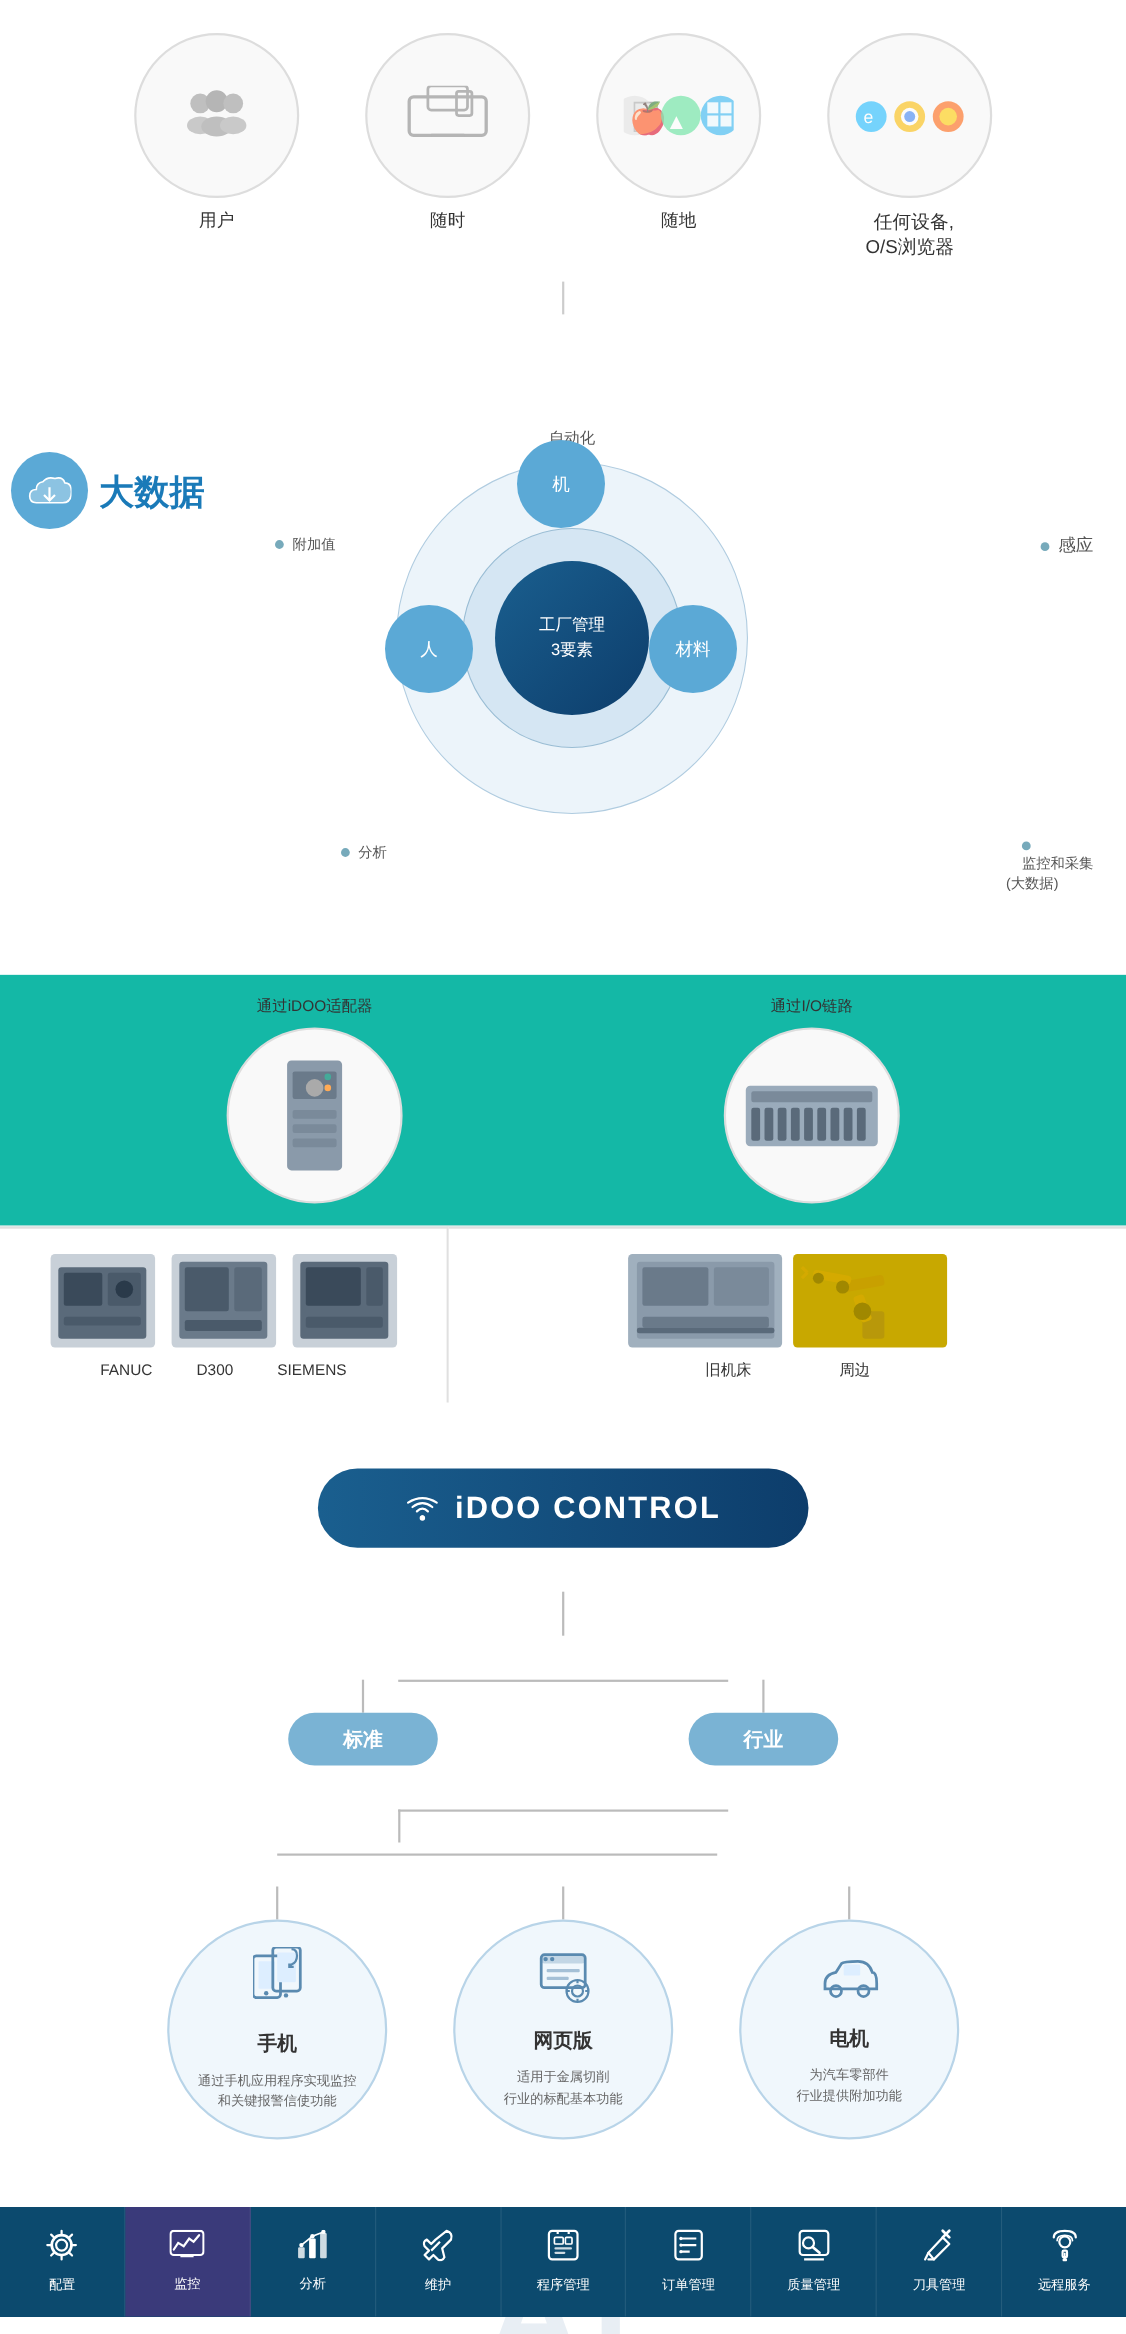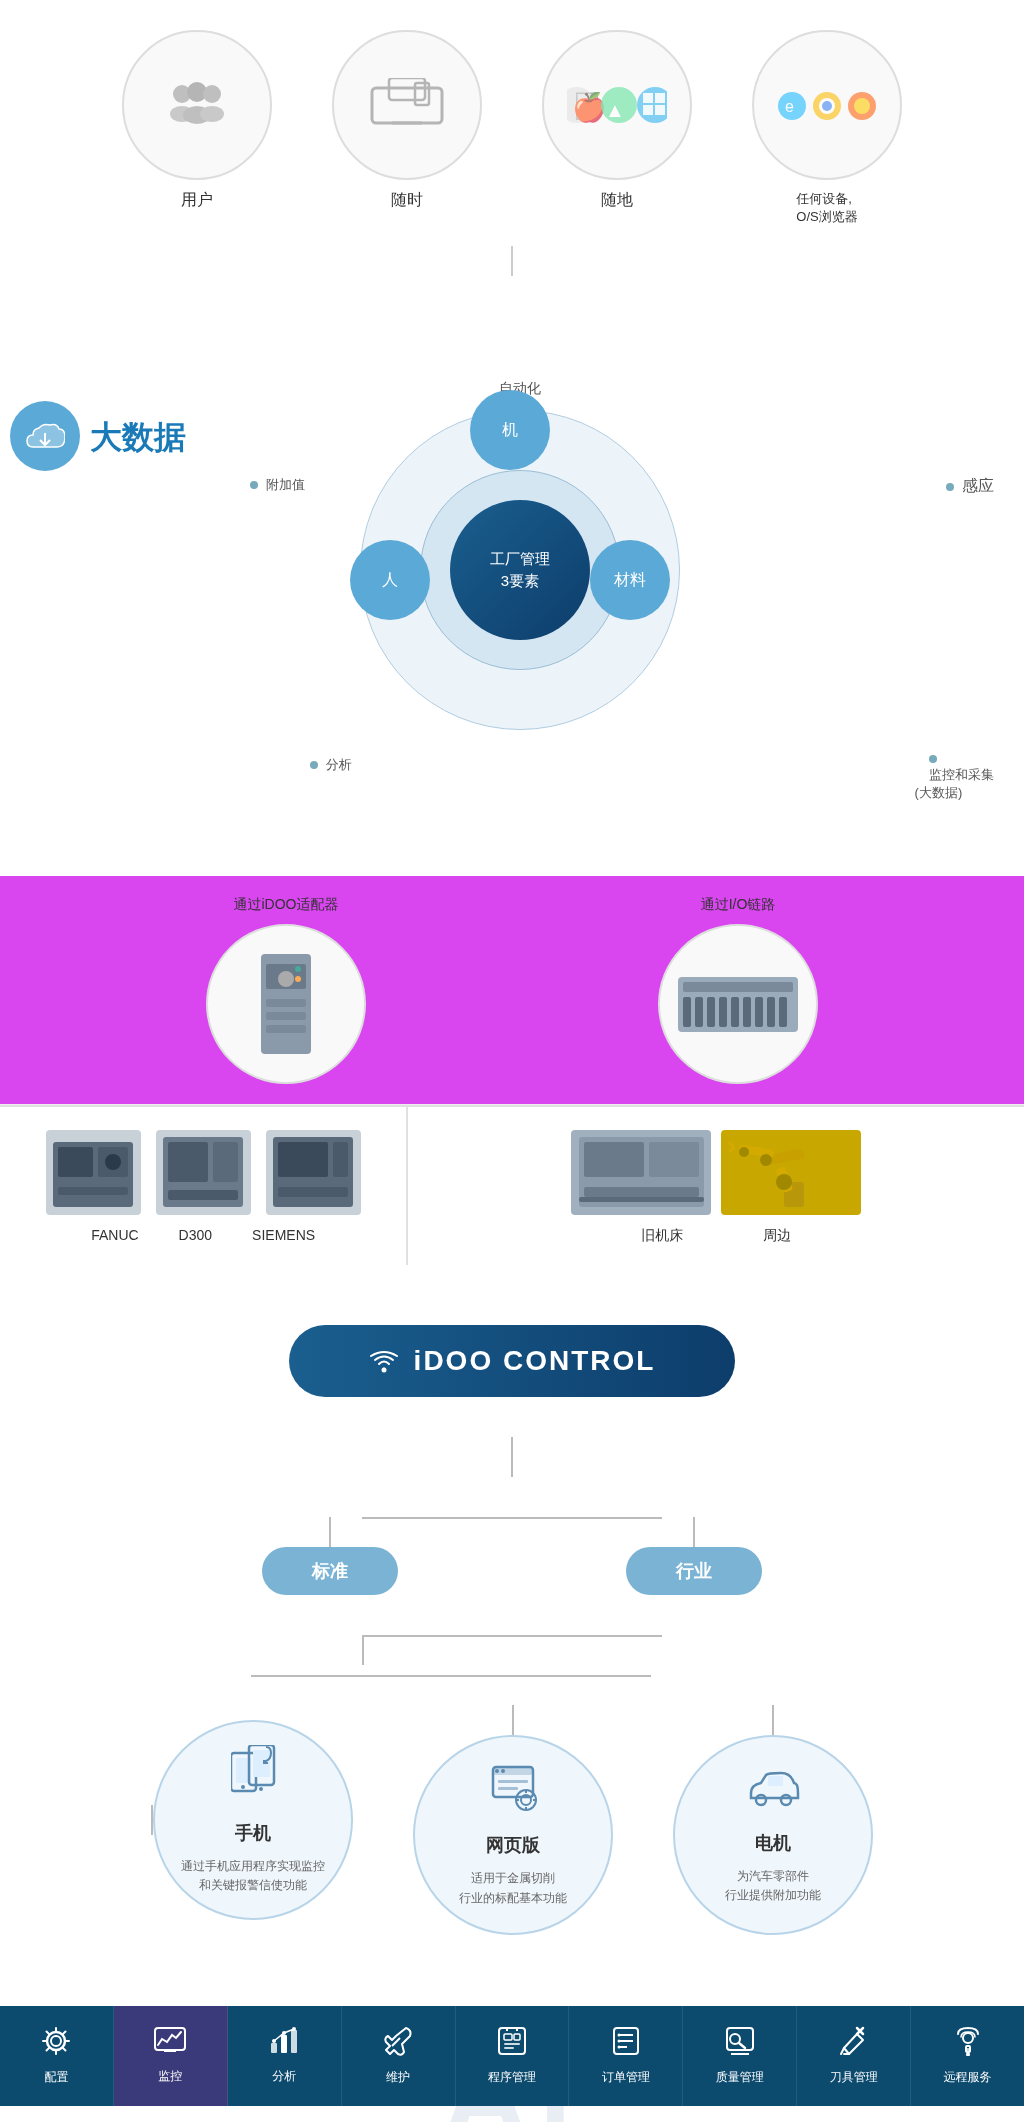--- a/index.html
+++ b/index.html
@@ -147,21 +147,21 @@
       height: 8px;
       border-radius: 50%;
       background: #7ab;
       display: inline-block;
       margin-right: 4px;
     }
     .adapter-row {
       display: flex;
       justify-content: space-around;
       padding: 20px 60px;
-      background: #d946ef;
+      background: #14b8a6;
       border-bottom: 1px solid #eee;
     }
     .adapter-item {
       display: flex;
       flex-direction: column;
       align-items: center;
       gap: 10px;
     }
     .adapter-circle {
       width: 160px;
@@ -416,21 +416,21 @@
         <text x="8" y="34" font-size="16" fill="#fff">e</text>
 
         <circle cx="50" cy="28" r="14" fill="#fbbc05"></circle>
         <circle cx="50" cy="28" r="8" fill="#fff"></circle>
         <circle cx="50" cy="28" r="5" fill="#4285f4"></circle>
 
         <circle cx="85" cy="28" r="14" fill="#ff6611"></circle>
         <circle cx="85" cy="28" r="8" fill="#ffcc00"></circle>
       </svg>
     </div>
-    <span class="top-circle-label" style="white-space:pre;text-align:left;font-size:13px">任何设备,
+    <span class="top-circle-label" style="white-space:pre;text-align:right;font-size:17px">任何设备,
 O/S浏览器</span>
   </div>
 </div>
 
 <div style="width:2px;height:30px;background:#ccc;margin:0 auto;"></div>
 
 <div class="factory-section">
 
   <div class="cloud-icon-circle">
     <svg width="40" height="35" viewBox="0 0 40 35">
@@ -646,21 +646,21 @@
 
   <div style="position:relative;width:500px;display:flex;justify-content:flex-start;padding-left:100px;">
     <div style="position:absolute;top:0;left:100px;width:300px;height:2px;background:#bbb;"></div>
     <div style="width:2px;height:30px;background:#bbb;margin-left:0;"></div>
   </div>
 
   <div style="display:flex;gap:60px;justify-content:center;position:relative;">
 
     <div style="position:absolute;top:-30px;left:100px;width:400px;height:2px;background:#bbb;"></div>
 
-    <div style="display:flex;flex-direction:row;align-items:center;justify-content:space-between;">
+    <div style="display:flex;flex-direction:column;align-items:center;justify-content:space-between;">
       <div style="width:2px;height:30px;background:#bbb;"></div>
       <div class="feature-circle">
         <div class="feature-icon">
           <svg width="45" height="55" viewBox="0 0 45 55">
 
             <rect x="0" y="8" width="25" height="38" rx="3" fill="none" stroke="#5a8ab0" stroke-width="2.5"></rect>
             <rect x="5" y="13" width="15" height="25" rx="1" fill="#ddeeff"></rect>
             <circle cx="12" cy="42" r="2" fill="#5a8ab0"></circle>
             <rect x="18" y="0" width="25" height="40" rx="3" fill="none" stroke="#5a8ab0" stroke-width="2.5"></rect>
             <rect x="22" y="5" width="17" height="27" rx="1" fill="#ddeeff"></rect>

